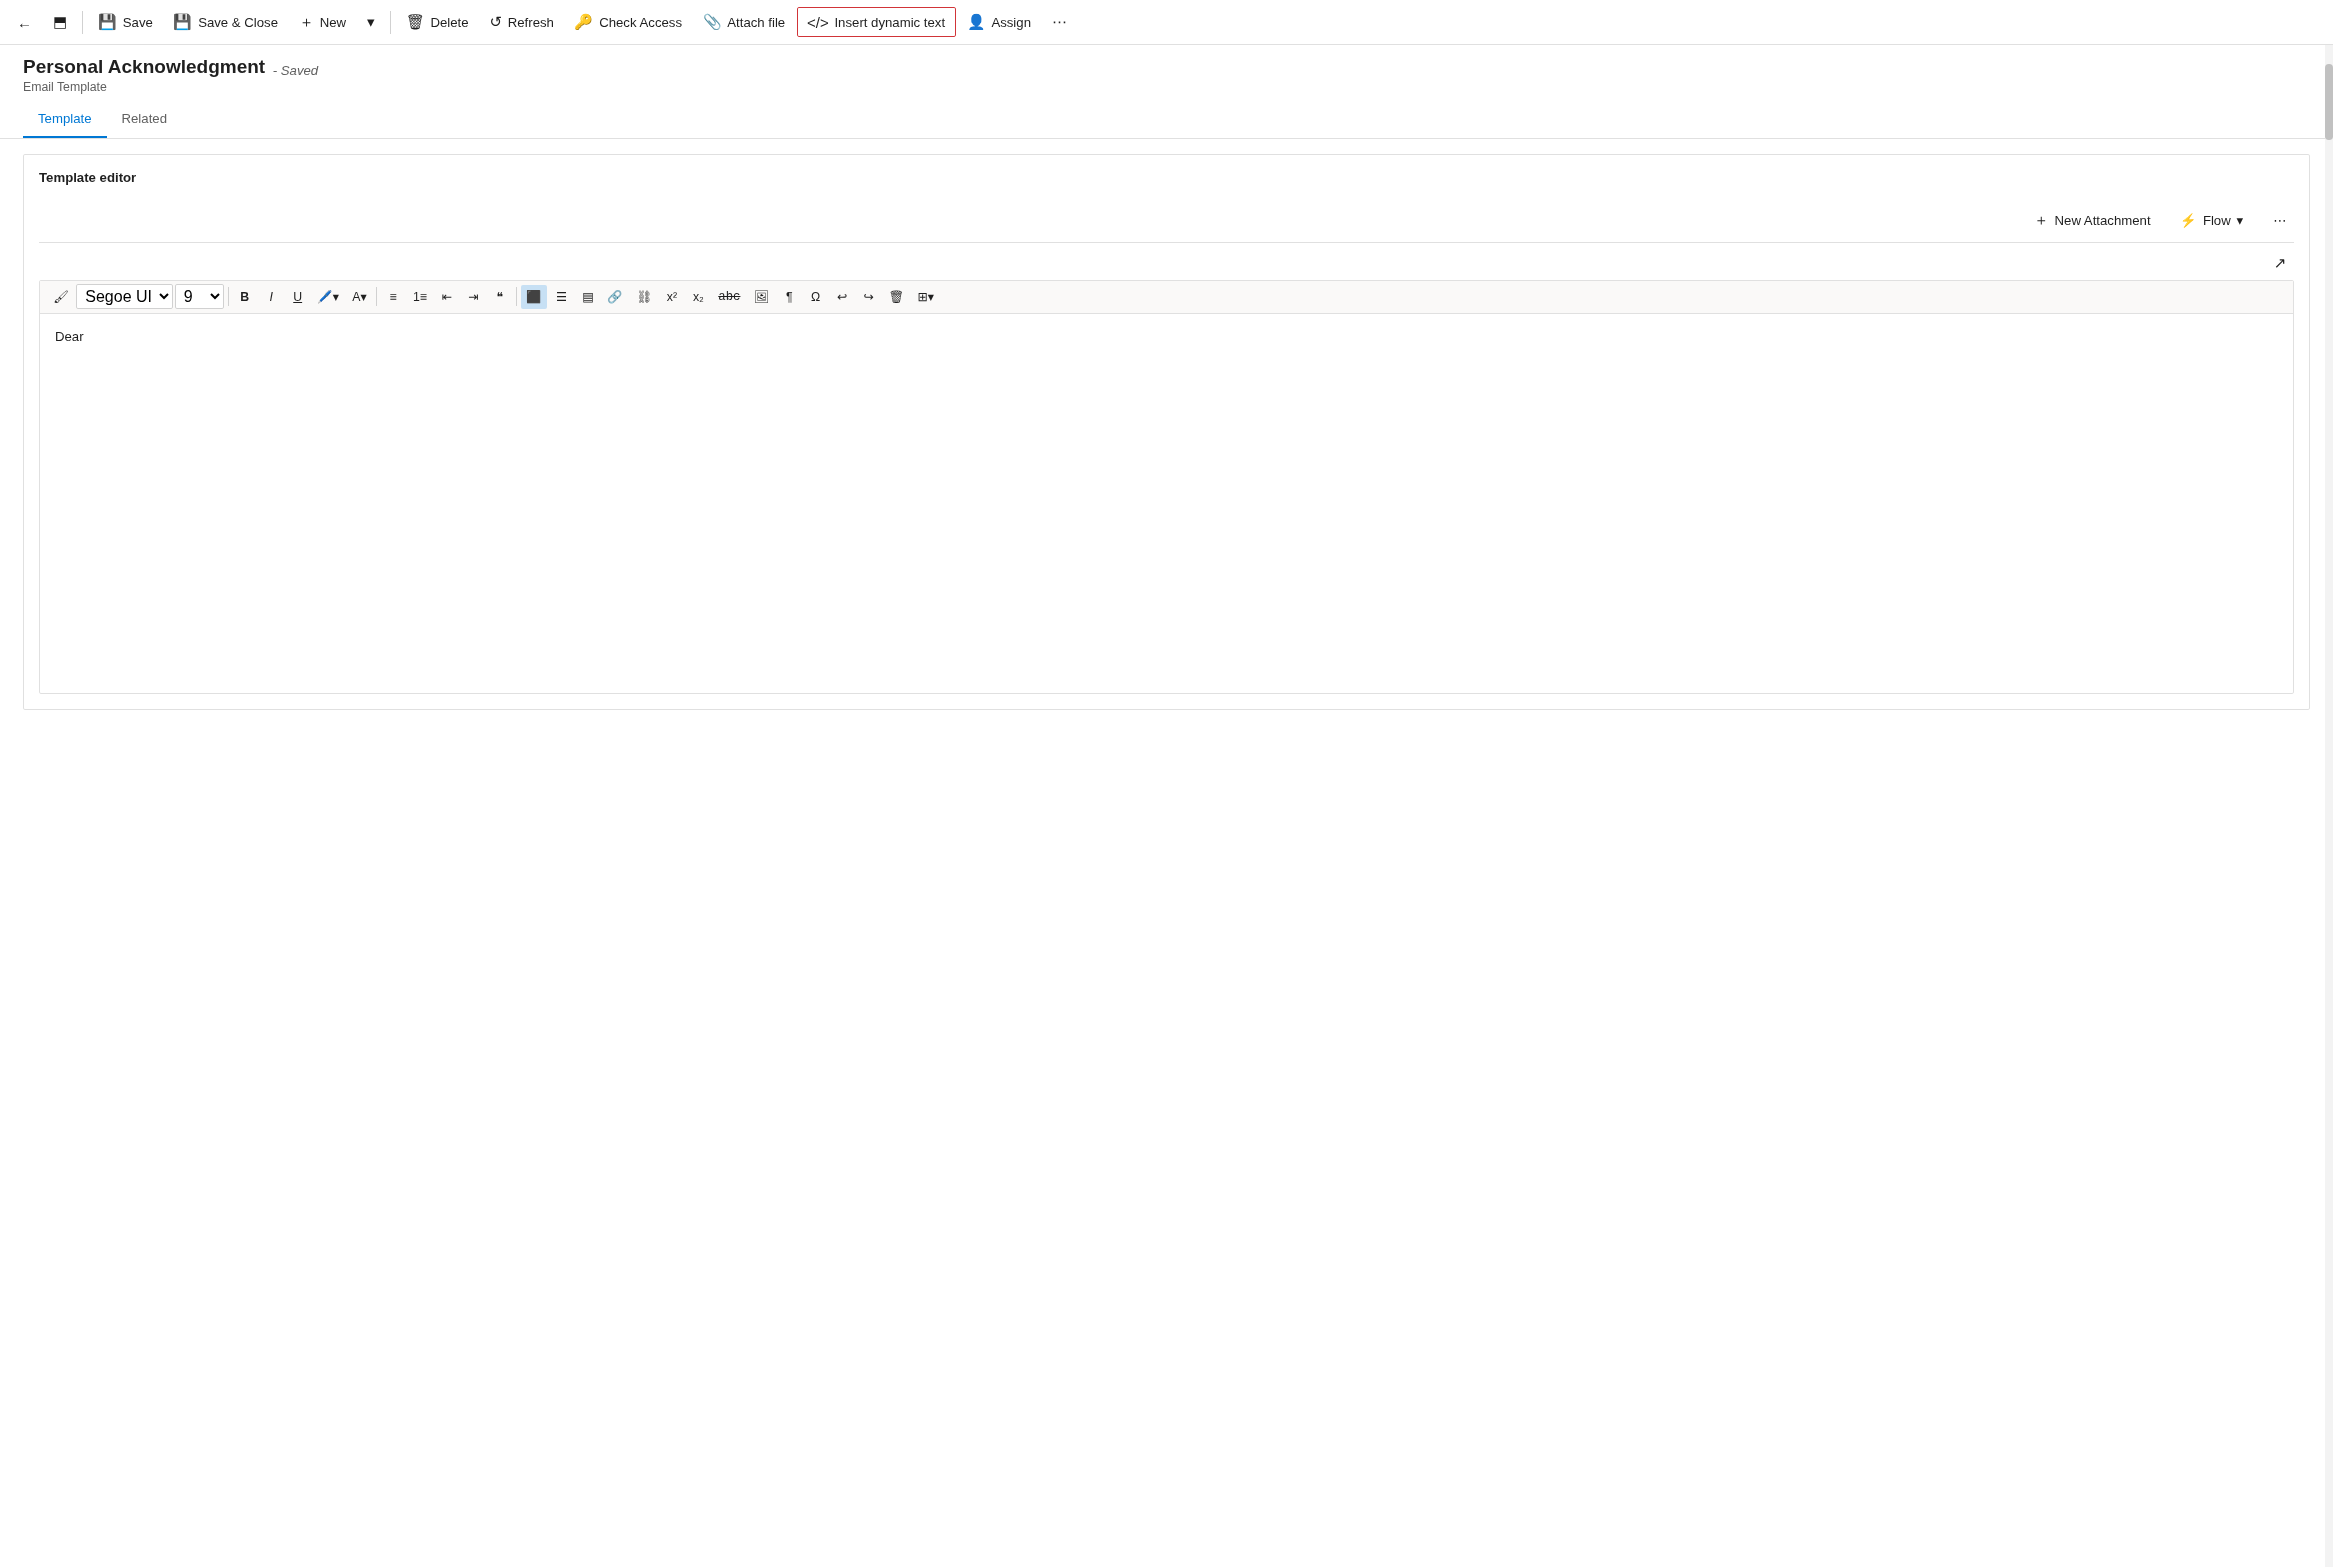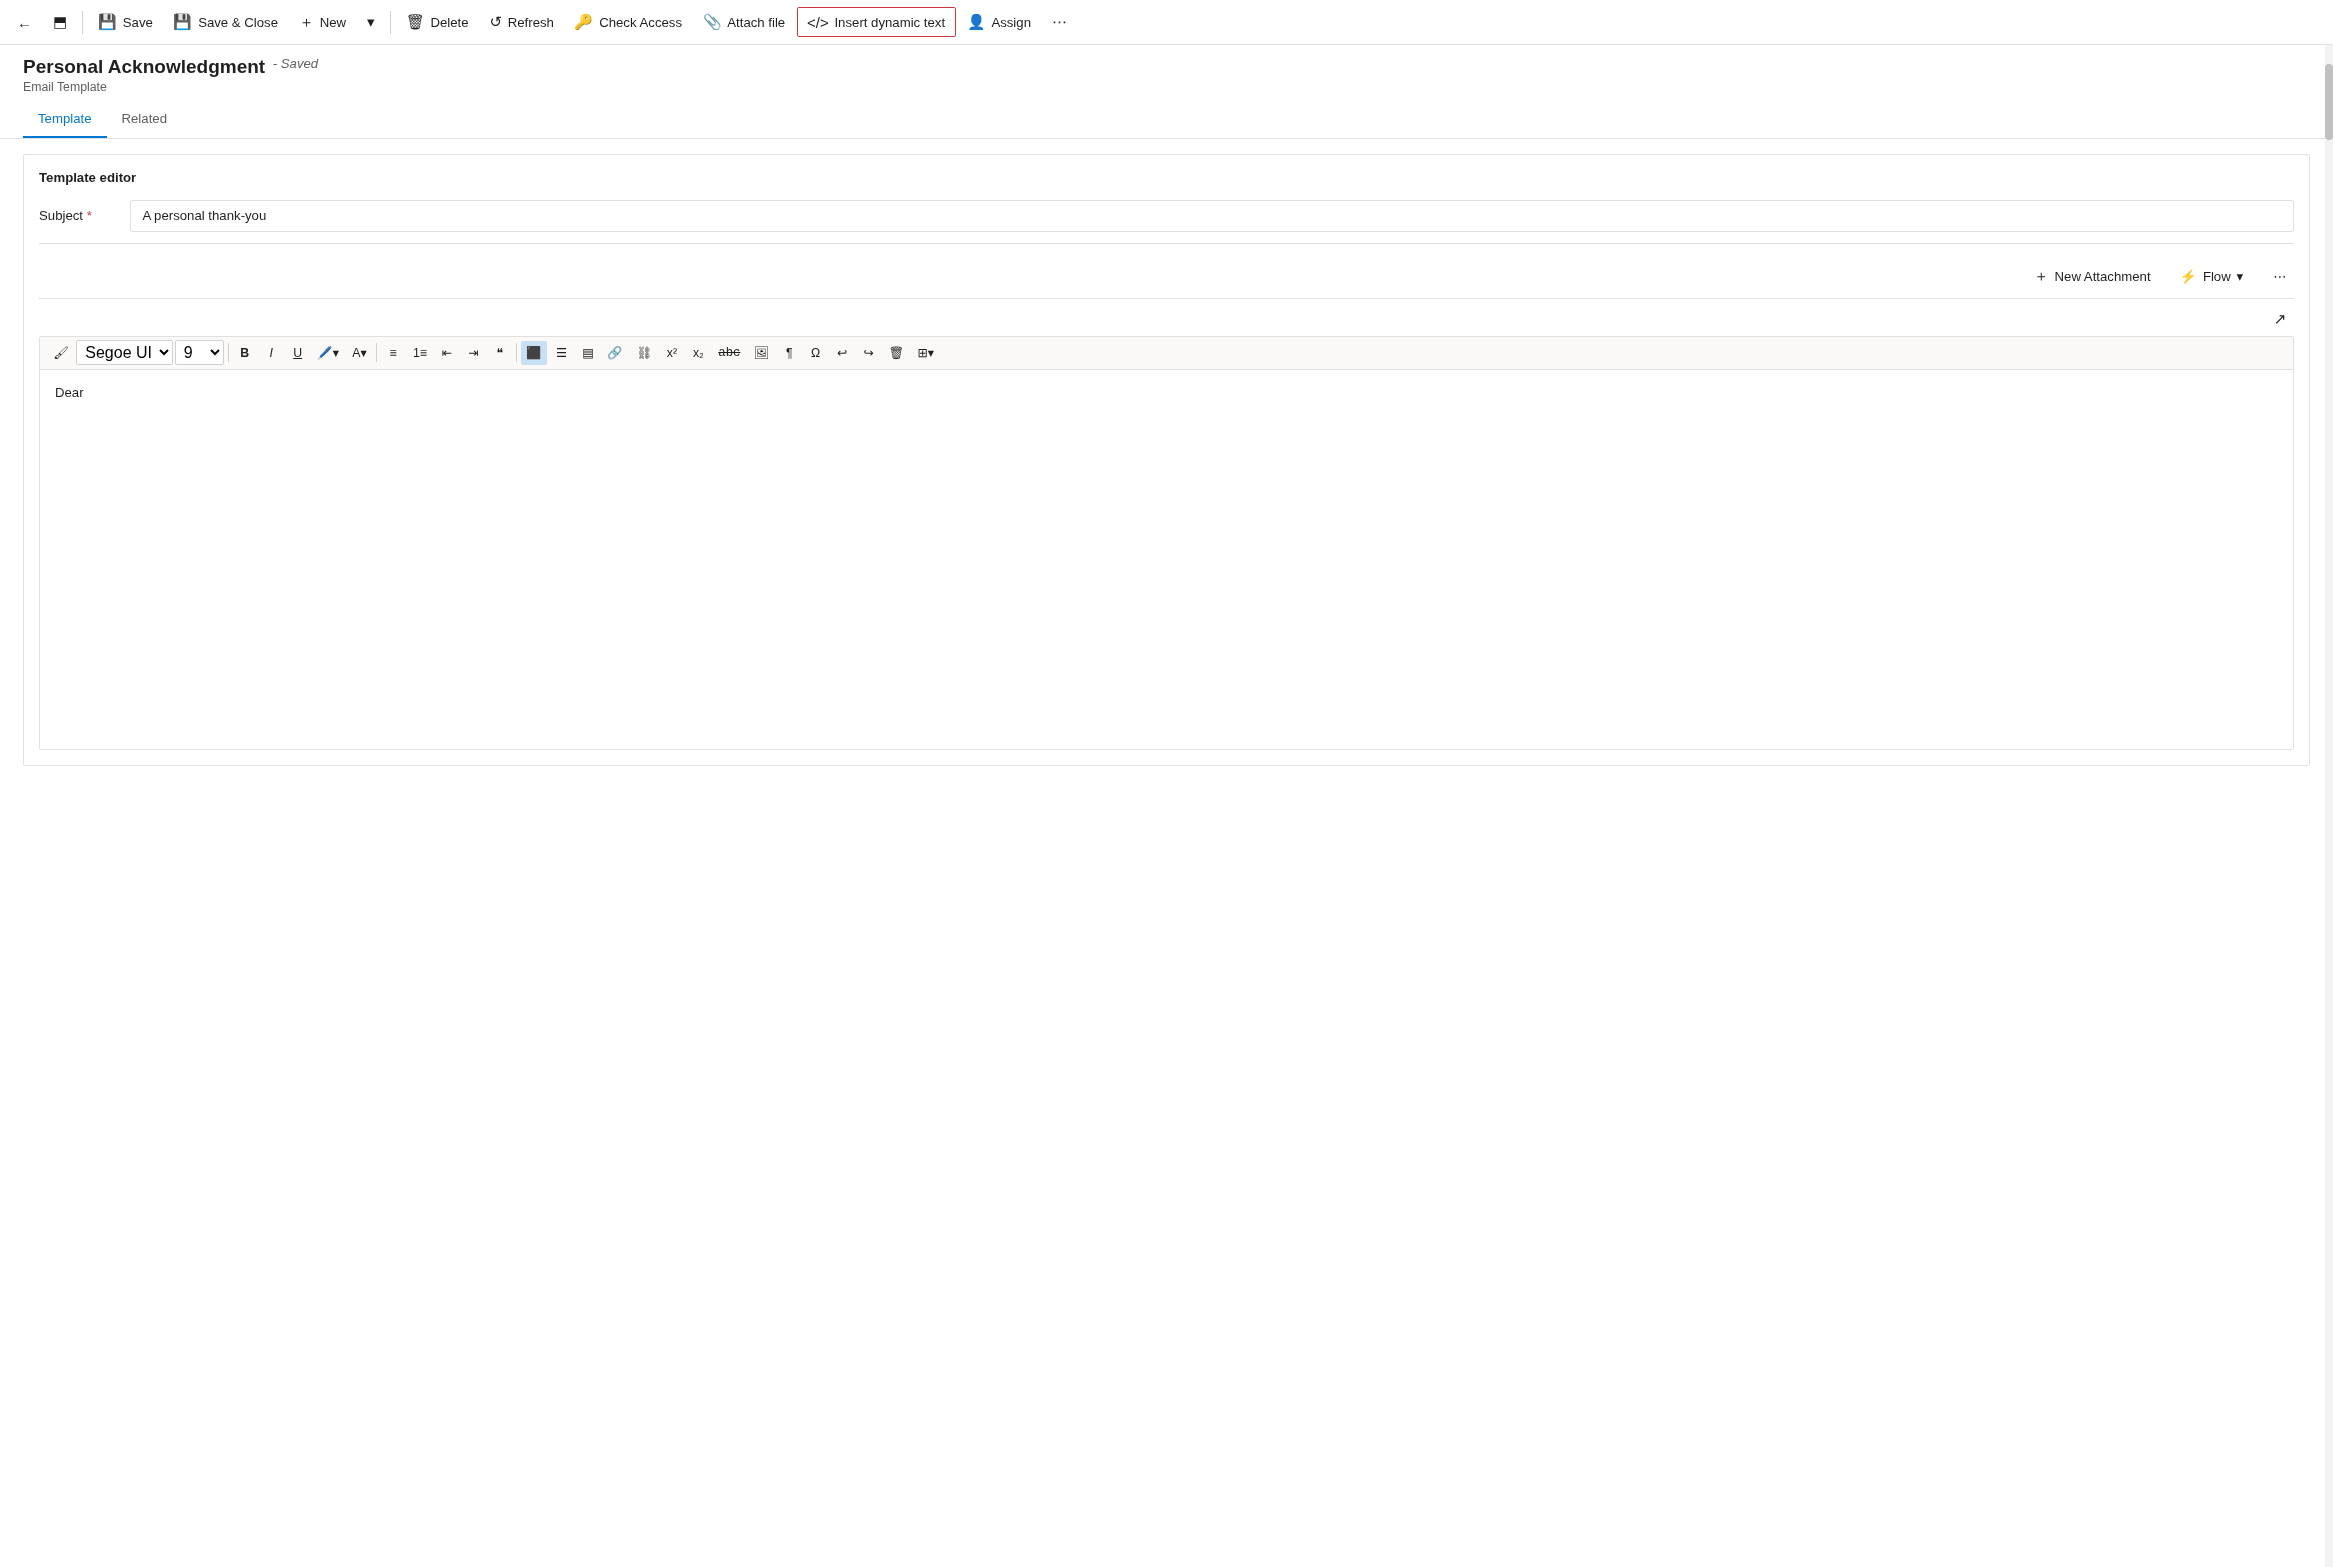--- a/index.html
+++ b/index.html
@@ -45,21 +45,21 @@
     }
 
     
     .page-header {
       padding: 11.4px 23px 0 23px;
     }
     .page-title {
       font-size: 19px;
       font-weight: 700;
       display: flex;
-      align-items: flex-start;
+      align-items: flex-end;
       gap: 7.6px;
     }
     .page-title .saved-badge {
       font-size: 13.2px;
       font-weight: 400;
       color: #616161;
       font-style: italic;
     }
     .page-subtitle {
       font-size: 12.3px;
@@ -319,27 +319,20 @@
   </div>
   <div class="tab">
     <span>Related</span>
   </div>
 </div>
 
 <div class="main-content">
   <div class="template-editor-card">
     <div class="editor-title">Template editor</div>
 
-    <div class="subject-row">
-      <div class="subject-label">
-        <span>Subject</span>
-        <span class="required-star">*</span>
-      </div>
-      <input class="subject-input" type="text" value="A personal thank-you" style="">
-    </div>
 
     <div class="attachment-bar">
       <button class="attachment-btn">
         <span style="font-size:15px;">＋</span>
         <span>New Attachment</span>
       </button>
       <button class="attachment-btn">
         <span style="font-size:13.2px;">⚡</span>
         <span>Flow</span>
         <span>▾</span>

